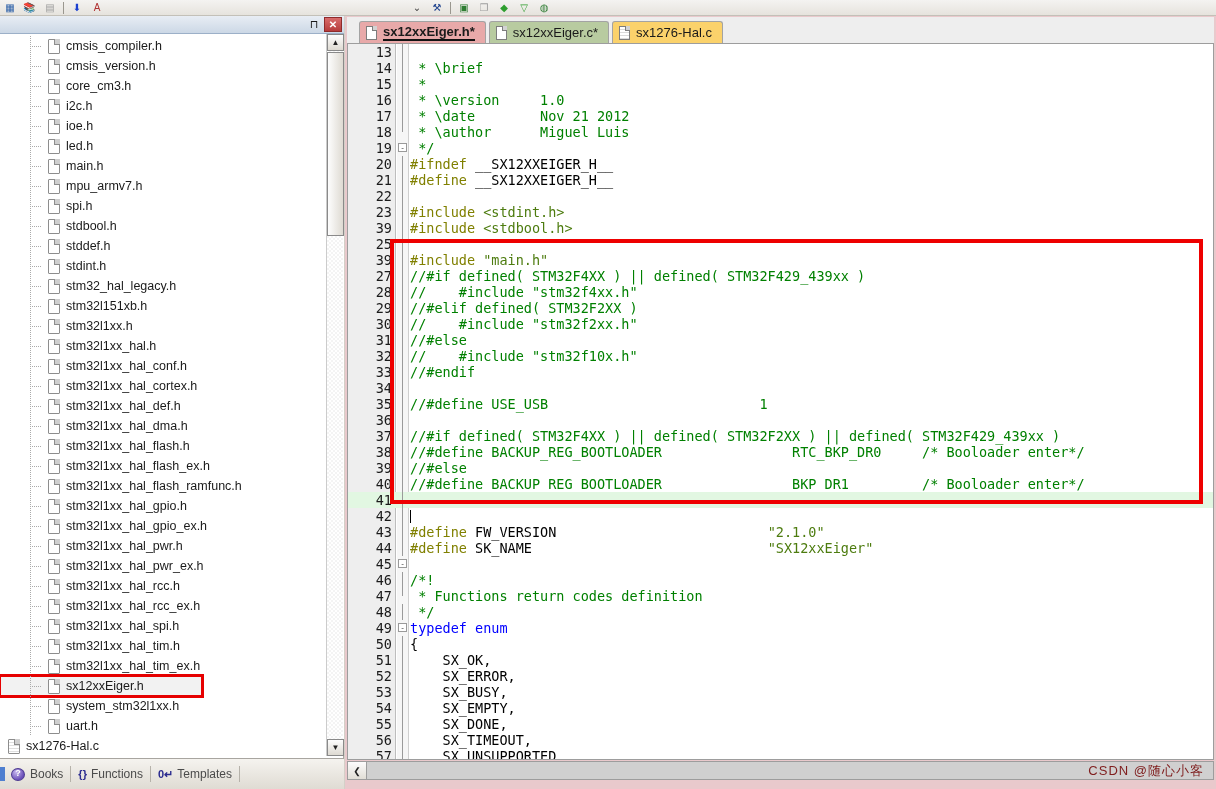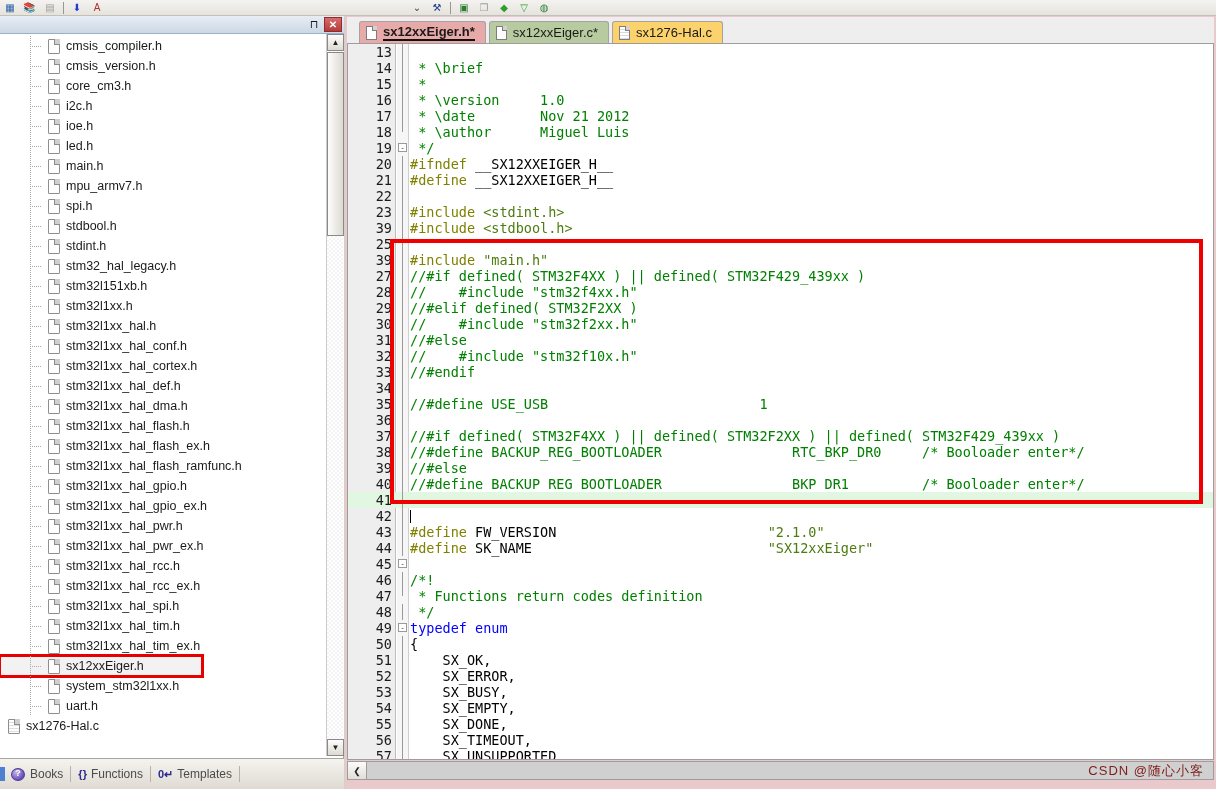--- a/index.html
+++ b/index.html
@@ -393,20 +393,26 @@
             <div class="dotline"></div>
             <div class="elbow"></div>
             <div class="doc-icon" style="margin-left: 18px;"></div>
             <span class="tree-label">spi.h</span>
           </div>
           <div class="tree-row">
             <div class="dotline"></div>
             <div class="elbow"></div>
             <div class="doc-icon" style="margin-left: 18px;"></div>
             <span class="tree-label">stdbool.h</span>
+          </div>
+          <div class="tree-row">
+            <div class="dotline"></div>
+            <div class="elbow"></div>
+            <div class="doc-icon" style="margin-left: 18px;"></div>
+            <span class="tree-label">stddef.h</span>
           </div>
           <div class="tree-row">
             <div class="dotline"></div>
             <div class="elbow"></div>
             <div class="doc-icon" style="margin-left: 18px;"></div>
             <span class="tree-label">stdint.h</span>
           </div>
           <div class="tree-row">
             <div class="dotline"></div>
             <div class="elbow"></div>

